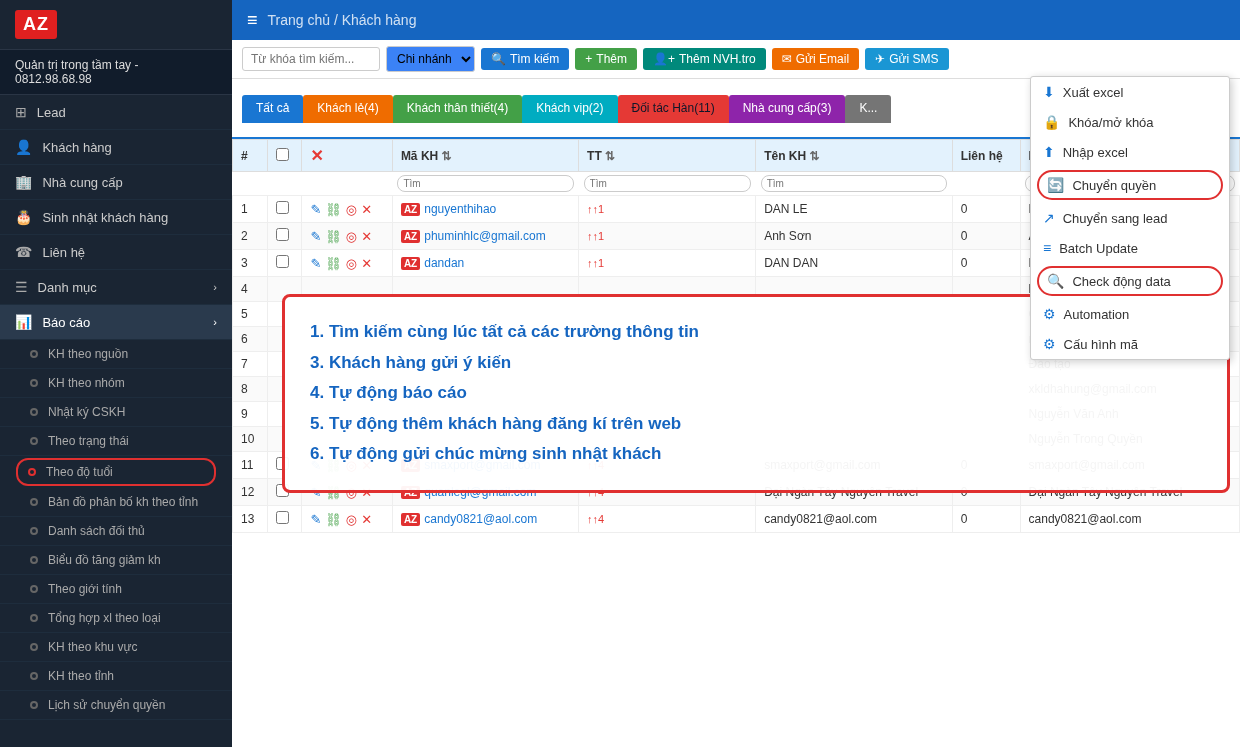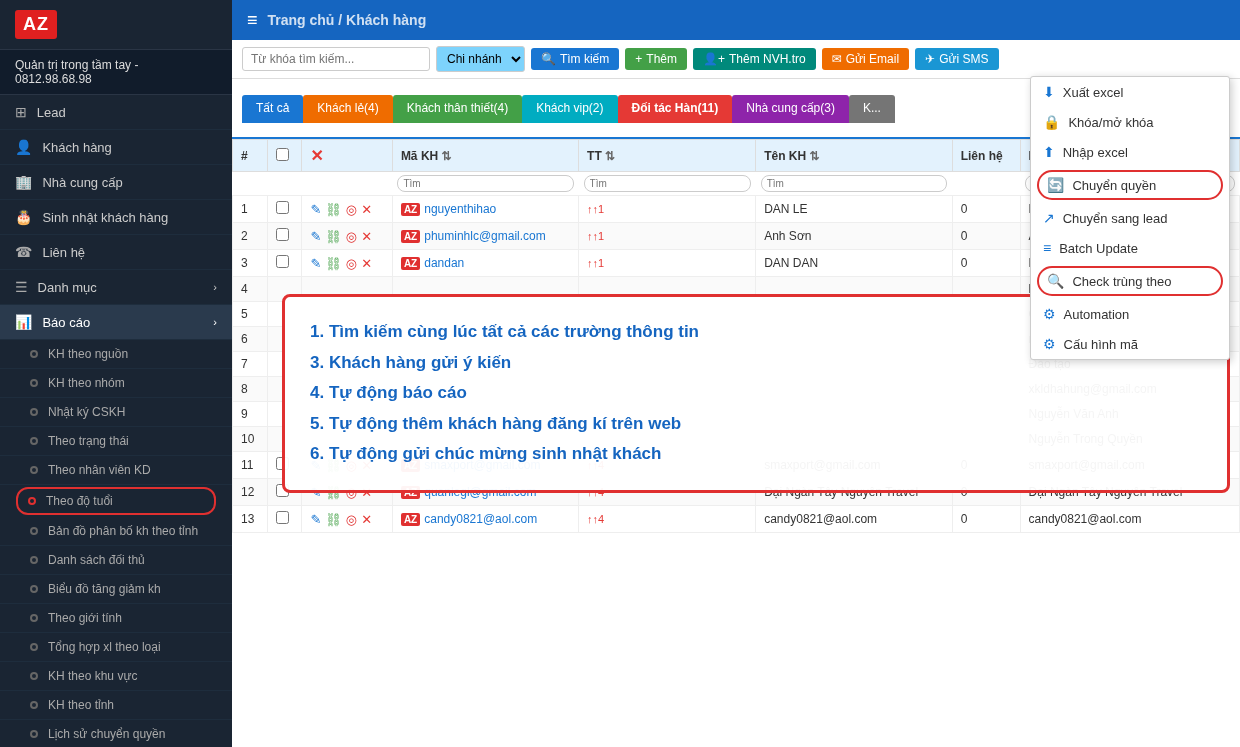--- a/index.html
+++ b/index.html
@@ -75,48 +75,48 @@
     #topbar {
       background: #1565c0;
       color: white;
       padding: 0 15px;
       height: 40px;
       display: flex;
       align-items: center;
       gap: 10px;
     }
     #topbar .menu-icon { font-size: 18px; cursor: pointer; }
-    #topbar .breadcrumb { font-size: 14px; font-weight: bold; }
+    #topbar .breadcrumb { font-size: 14px; }
     #topbar .breadcrumb span { opacity: 0.8; }
 
     
     #toolbar {
       background: white;
       padding: 6px 10px;
       display: flex;
       align-items: center;
       gap: 6px;
       border-bottom: 1px solid #ddd;
       flex-wrap: wrap;
       position: relative;
     }
     .toolbar-input {
       border: 1px solid #ccc;
       padding: 4px 8px;
       font-size: 12px;
       border-radius: 3px;
-      width: 188px;
+      width: 138px;
       color: #999;
     }
     .toolbar-select {
       border: 1px solid #ccc;
       padding: 4px 6px;
       font-size: 12px;
       border-radius: 3px;
-      background: #7dd3fc;
+      background: #3b82f6;
     }
     .toolbar-btn {
       padding: 4px 10px;
       font-size: 12px;
       border: none;
       border-radius: 3px;
       cursor: pointer;
       display: flex;
       align-items: center;
       gap: 4px;
@@ -165,21 +165,21 @@
       font-size: 12px;
       white-space: nowrap;
       border-bottom: 2px solid transparent;
       margin-bottom: -2px;
       border-radius: 3px 3px 0 0;
     }
     .tab.active { background: #1976d2; color: white; }
     .tab.tab-orange { background: #ef6c00; color: white; }
     .tab.tab-green { background: #43a047; color: white; }
     .tab.tab-blue2 { background: #00acc1; color: white; }
-    .tab.tab-red { background: #e53935; color: #ffffff; font-weight: bold; }
+    .tab.tab-red { background: #e53935; color: #0f172a; }
     .tab.tab-purple { background: #8e24aa; color: white; }
     .tab.tab-gray { background: #757575; color: white; }
 
     
     #table-area {
       flex: 1;
       overflow-y: auto;
       background: white;
       position: relative;
     }
@@ -290,24 +290,20 @@
     <span class="dot"></span>
     <span>KH theo nhóm</span>
   </div>
   <div class="sidebar-sub-item">
     <span class="dot"></span>
     <span>Nhật ký CSKH</span>
   </div>
   <div class="sidebar-sub-item">
     <span class="dot"></span>
     <span>Theo trạng thái</span>
-  </div>
-  <div class="sidebar-sub-item">
-    <span class="dot"></span>
-    <span>Theo nhân viên KD</span>
   </div>
   <div class="sidebar-sub-item circled" style="border: 2px solid #e03030; border-radius: 12px; margin: 2px 16px; padding: 5px 10px;">
     <span class="dot" style="border-color: #e03030;"></span>
     <span>Theo độ tuổi</span>
   </div>
   <div class="sidebar-sub-item">
     <span class="dot"></span>
     <span>Bản đồ phân bố kh theo tỉnh</span>
   </div>
   <div class="sidebar-sub-item">
@@ -398,21 +394,21 @@
       <div class="dropdown-item">
         <span class="di-icon">↗</span>
         <span>Chuyển sang lead</span>
       </div>
       <div class="dropdown-item">
         <span class="di-icon">≡</span>
         <span>Batch Update</span>
       </div>
       <div class="dropdown-item" style="border: 2px solid #e03030; border-radius: 15px; margin: 3px 6px; padding: 5px 8px;">
         <span class="di-icon">🔍</span>
-        <span>Check trùng theo</span>
+        <span>Check động data</span>
       </div>
       <div class="dropdown-item">
         <span class="di-icon">⚙</span>
         <span>Automation</span>
       </div>
       <div class="dropdown-item">
         <span class="di-icon">⚙</span>
         <span>Cấu hình mã</span>
       </div>
     </div>

